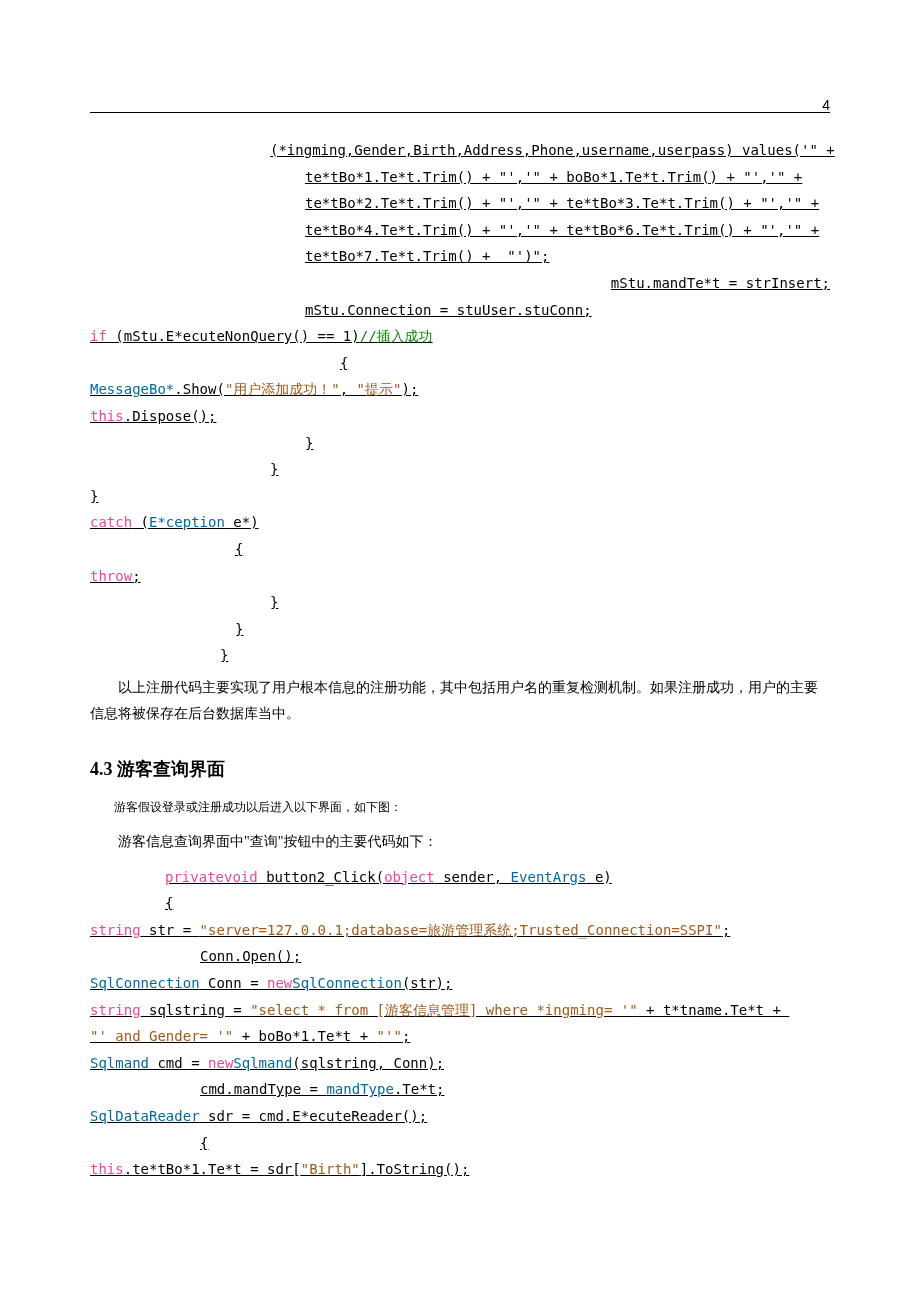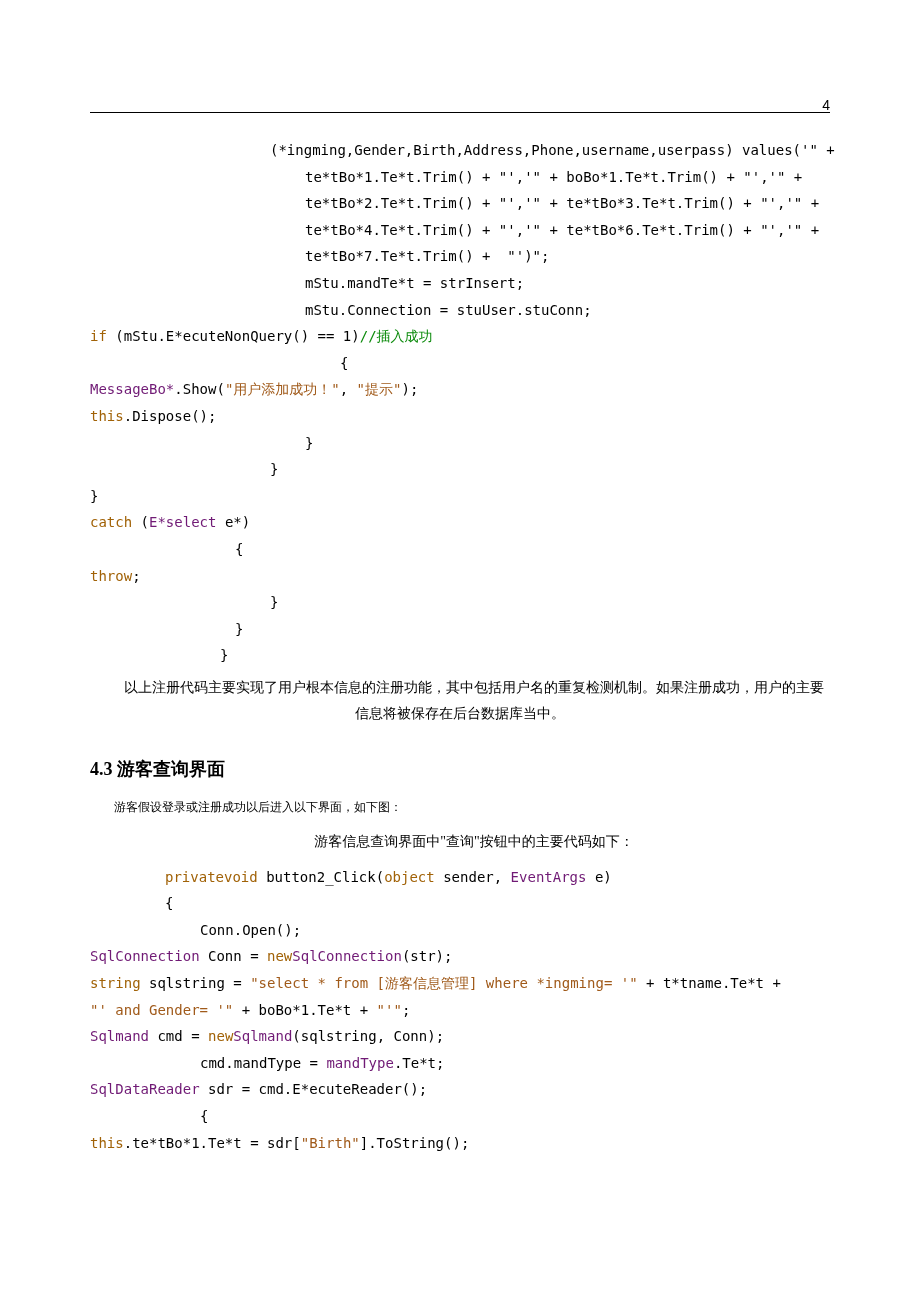--- a/index.html
+++ b/index.html
@@ -20,32 +20,31 @@
     font-size: 14px;
     color: #000;
     font-family: Arial, sans-serif;
   }
   .hr-line {
     border: none;
     border-top: 1.5px solid #000;
     margin-top: 22px;
     margin-bottom: 24px;
   }
-  .code { font-family: "SimSun","宋体",monospace; white-space: pre; }
-  .kw-blue { color: #a16207; }
-  .kw-teal { color: #701a75; }
+  .code { font-family: "SimSun","宋体",monospace; white-space: pre; text-decoration: underline; }
+  .kw-blue { color: #ec4899; }
+  .kw-teal { color: #0369a1; }
   .kw-green { color: #0b8a0b; }
   .kw-brown { color: #a05a1a; }
   .line { display: block; min-height: 1.9em; }
   .para {
     font-size: 14px;
     line-height: 1.9;
     margin-top: 6px;
     margin-bottom: 6px;
-    text-align: center;
   }
   .para .indent { display: inline-block; width: 2em; }
   .section-title {
     font-size: 18px;
     font-weight: bold;
     margin-top: 24px;
     margin-bottom: 6px;
     font-family: "SimSun","宋体",serif;
   }
   .intro-line {
@@ -61,47 +60,48 @@
 
 <div class="page-number">4</div>
 <hr class="hr-line">
 
 <div>
   <span class="line code" style="margin-left:180px;">(*ingming,Gender,Birth,Address,Phone,username,userpass) values('" +</span>
   <span class="line code" style="margin-left:215px;">te*tBo*1.Te*t.Trim() + "','" + boBo*1.Te*t.Trim() + "','" +</span>
   <span class="line code" style="margin-left:215px;">te*tBo*2.Te*t.Trim() + "','" + te*tBo*3.Te*t.Trim() + "','" +</span>
   <span class="line code" style="margin-left:215px;">te*tBo*4.Te*t.Trim() + "','" + te*tBo*6.Te*t.Trim() + "','" +</span>
   <span class="line code" style="margin-left:215px;">te*tBo*7.Te*t.Trim() +  "')";</span>
-  <span class="line code" style="margin-left:215px;">mStu.mandTe*t = strInsert;</span>
+  <span class="line code" style="margin-left:215px;text-align:right;">mStu.mandTe*t = strInsert;</span>
   <span class="line code" style="margin-left:215px;">mStu.Connection = stuUser.stuConn;</span>
   <span class="line code"><span class="kw-blue">if</span><span> (mStu.E*ecuteNonQuery() == 1)</span><span class="kw-green">//插入成功</span></span>
   <span class="line code" style="margin-left:250px;">{</span>
   <span class="line code"><span class="kw-teal">MessageBo*</span><span>.Show(</span><span class="kw-brown">"用户添加成功！"</span><span>, </span><span class="kw-brown">"提示"</span><span>);</span></span>
   <span class="line code"><span class="kw-blue">this</span><span>.Dispose();</span></span>
   <span class="line code" style="margin-left:215px;">}</span>
   <span class="line code" style="margin-left:180px;">}</span>
   <span class="line code">}</span>
-  <span class="line code"><span class="kw-blue">catch</span><span> (</span><span class="kw-teal">E*select</span><span> e*)</span></span>
+  <span class="line code"><span class="kw-blue">catch</span><span> (</span><span class="kw-teal">E*ception</span><span> e*)</span></span>
   <span class="line code" style="margin-left:145px;">{</span>
   <span class="line code"><span class="kw-blue">throw</span><span>;</span></span>
   <span class="line code" style="margin-left:180px;">}</span>
   <span class="line code" style="margin-left:145px;">}</span>
   <span class="line code" style="margin-left:130px;">}</span>
 </div>
 
 <p class="para"><span class="indent"></span><span>以上注册代码主要实现了用户根本信息的注册功能，其中包括用户名的重复检测机制。如果注册成功，用户的主要信息将被保存在后台数据库当中。</span></p>
 
 <div class="section-title">4.3 游客查询界面</div>
 
 <p class="intro-line"><span class="ind-text"></span><span>游客假设登录或注册成功以后进入以下界面，如下图：</span></p>
 <p class="para"><span class="indent"></span><span>游客信息查询界面中"查询"按钮中的主要代码如下：</span></p>
 
 <div style="margin-top:8px;">
   <span class="line code" style="margin-left:75px;"><span class="kw-blue">privatevoid</span><span> button2_Click(</span><span class="kw-blue">object</span><span> sender, </span><span class="kw-teal">EventArgs</span><span> e)</span></span>
   <span class="line code" style="margin-left:75px;">{</span>
+  <span class="line code"><span class="kw-blue">string</span><span> str = </span><span class="kw-brown">"server=127.0.0.1;database=旅游管理系统;Trusted_Connection=SSPI"</span><span>;</span></span>
   <span class="line code" style="margin-left:110px;">Conn.Open();</span>
   <span class="line code"><span class="kw-teal">SqlConnection</span><span> Conn = </span><span class="kw-blue">new</span><span class="kw-teal">SqlConnection</span><span>(str);</span></span>
   <span class="line code"><span class="kw-blue">string</span><span> sqlstring = </span><span class="kw-brown">"select * from [游客信息管理] where *ingming= '"</span><span> + t*tname.Te*t + </span></span>
   <span class="line code"><span class="kw-brown">"' and Gender= '"</span><span> + boBo*1.Te*t + </span><span class="kw-brown">"'"</span><span>;</span></span>
   <span class="line code"><span class="kw-teal">Sqlmand</span><span> cmd = </span><span class="kw-blue">new</span><span class="kw-teal">Sqlmand</span><span>(sqlstring, Conn);</span></span>
   <span class="line code" style="margin-left:110px;"><span>cmd.mandType = </span><span class="kw-teal">mandType</span><span>.Te*t;</span></span>
   <span class="line code"><span class="kw-teal">SqlDataReader</span><span> sdr = cmd.E*ecuteReader();</span></span>
   <span class="line code" style="margin-left:110px;">{</span>
   <span class="line code"><span class="kw-blue">this</span><span>.te*tBo*1.Te*t = sdr[</span><span class="kw-brown">"Birth"</span><span>].ToString();</span></span>
 </div>

